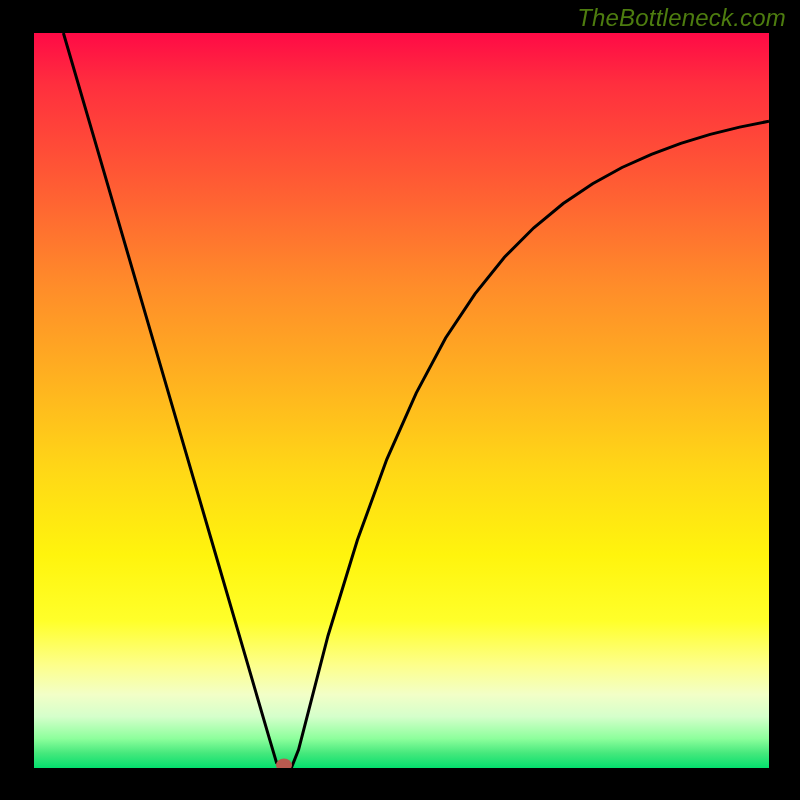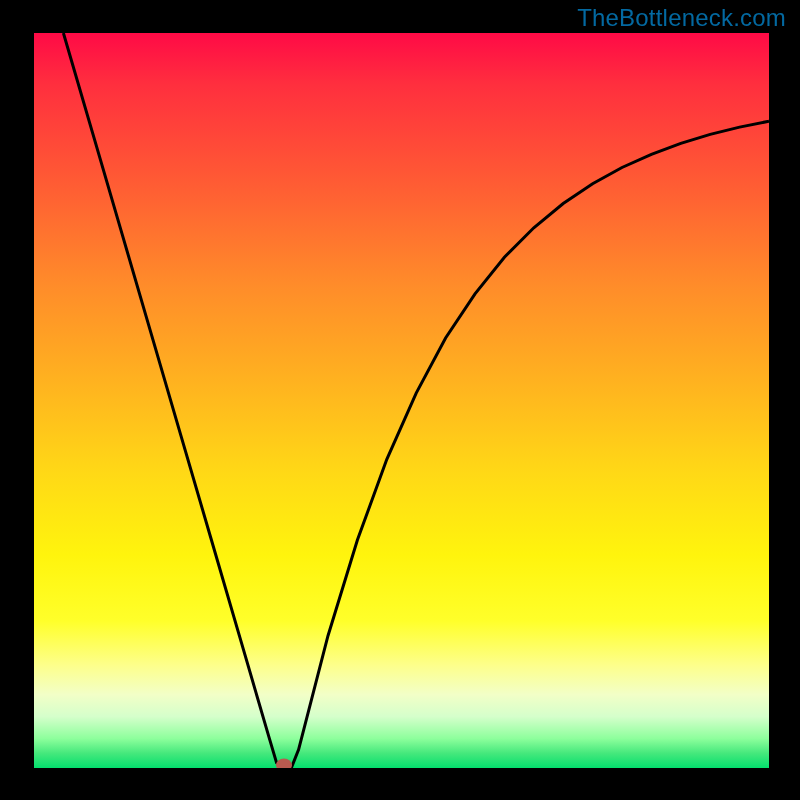--- a/index.html
+++ b/index.html
@@ -16,23 +16,24 @@
     height: 800px;
     background: #000;
   }
   .watermark {
     position: absolute;
     top: 4px;
     right: 14px;
     font-family: Arial, Helvetica, sans-serif;
     font-size: 24px;
     font-weight: 500;
-    color: #0369a1;
+    color: #4d7c0f;
     letter-spacing: 0.2px;
     z-index: 5;
+    font-style: italic;
   }
   .plot-area {
     position: absolute;
     left: 34px;
     top: 33px;
     width: 735px;
     height: 735px;
     overflow: hidden;
   }
   .gradient-bg {

